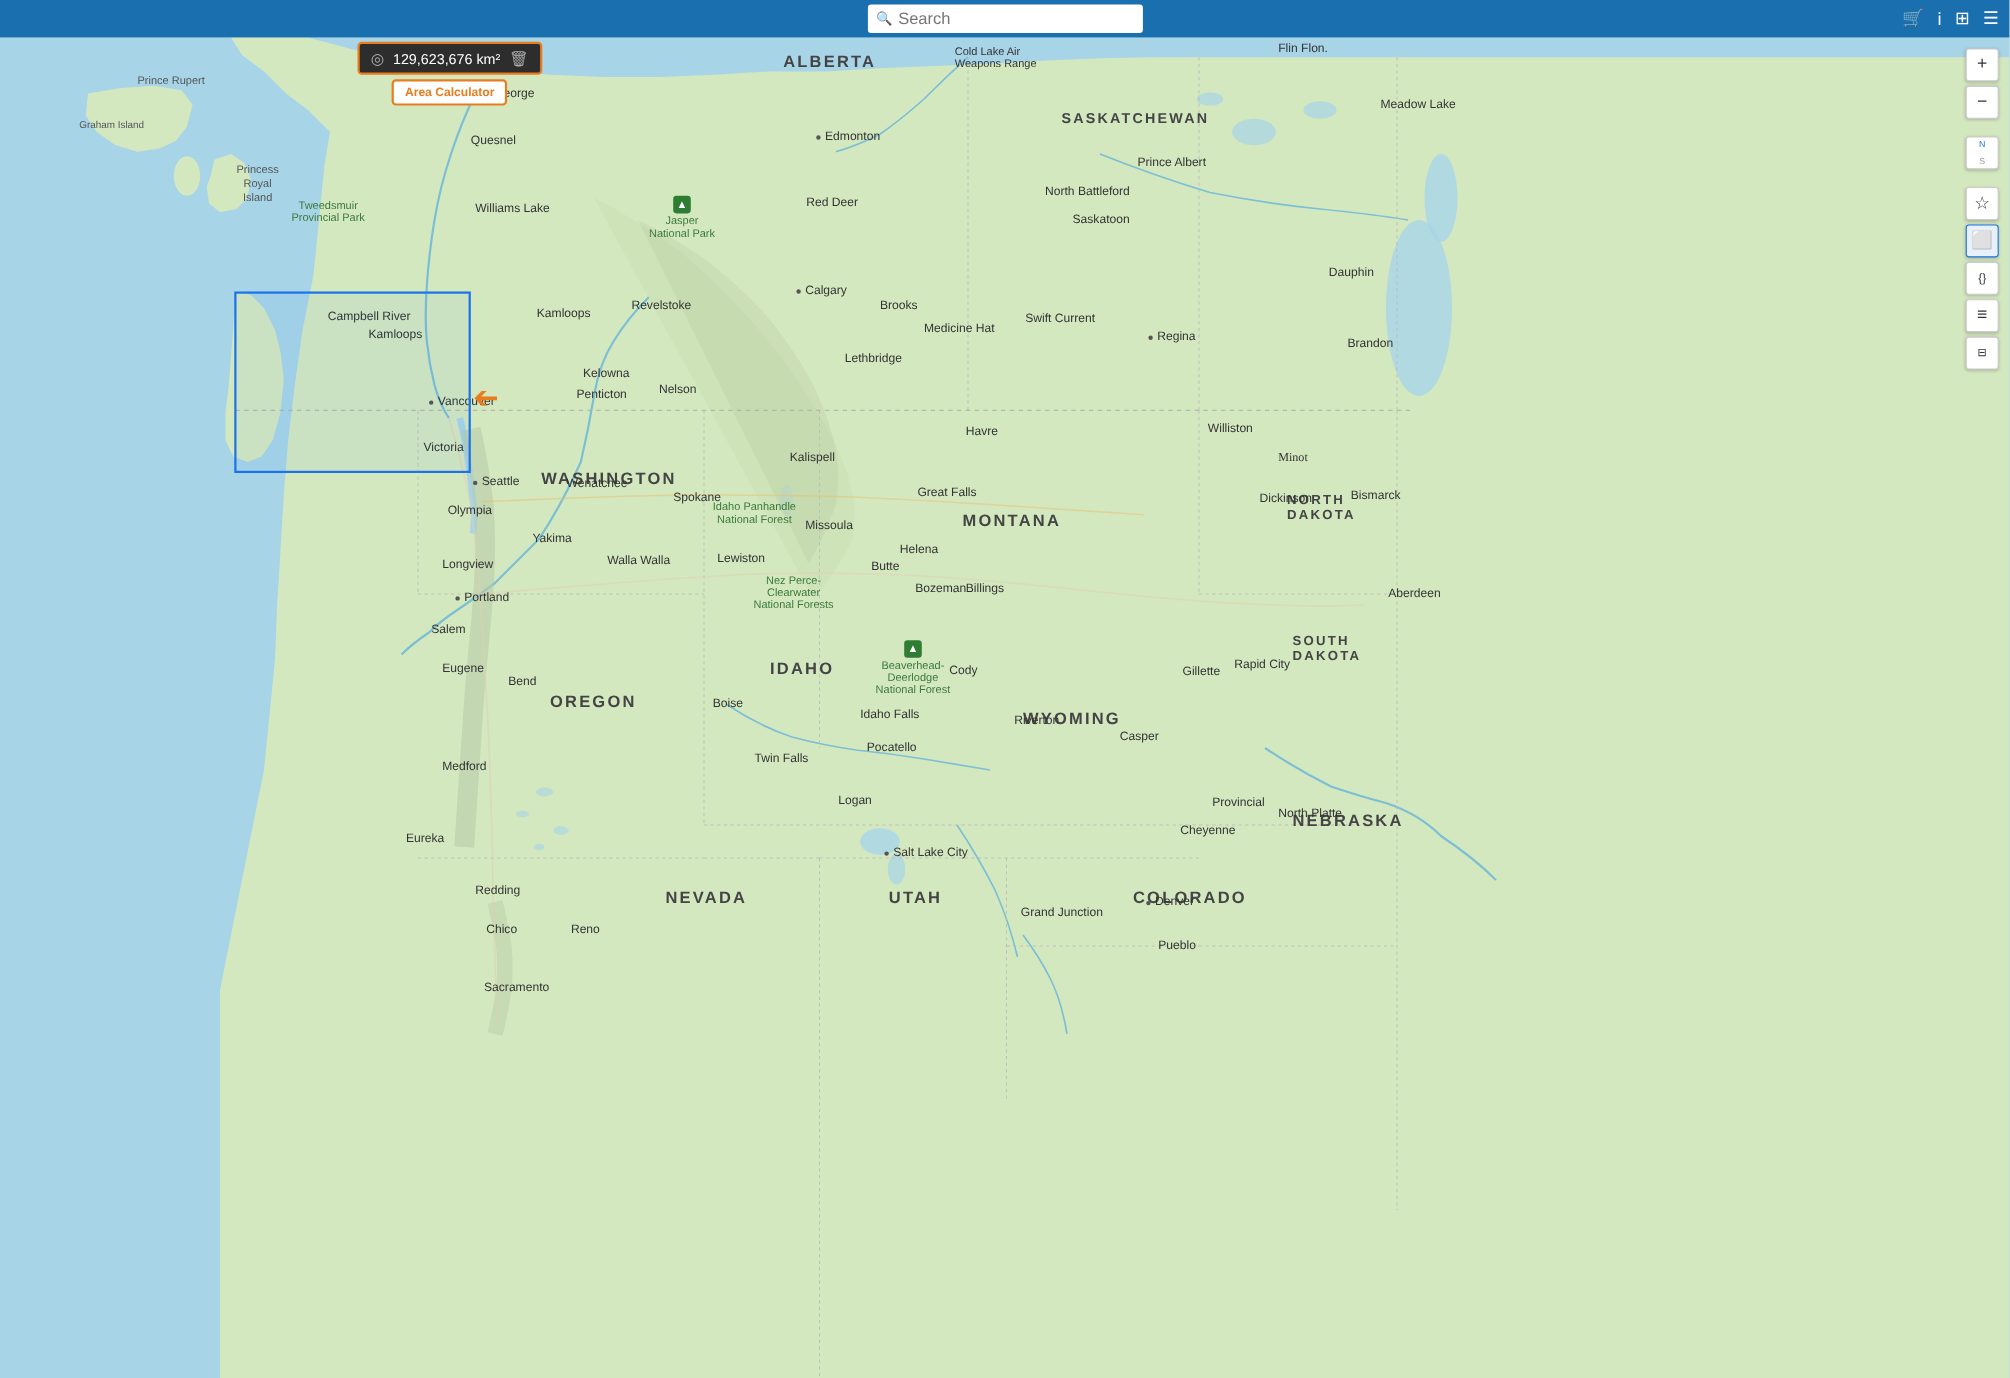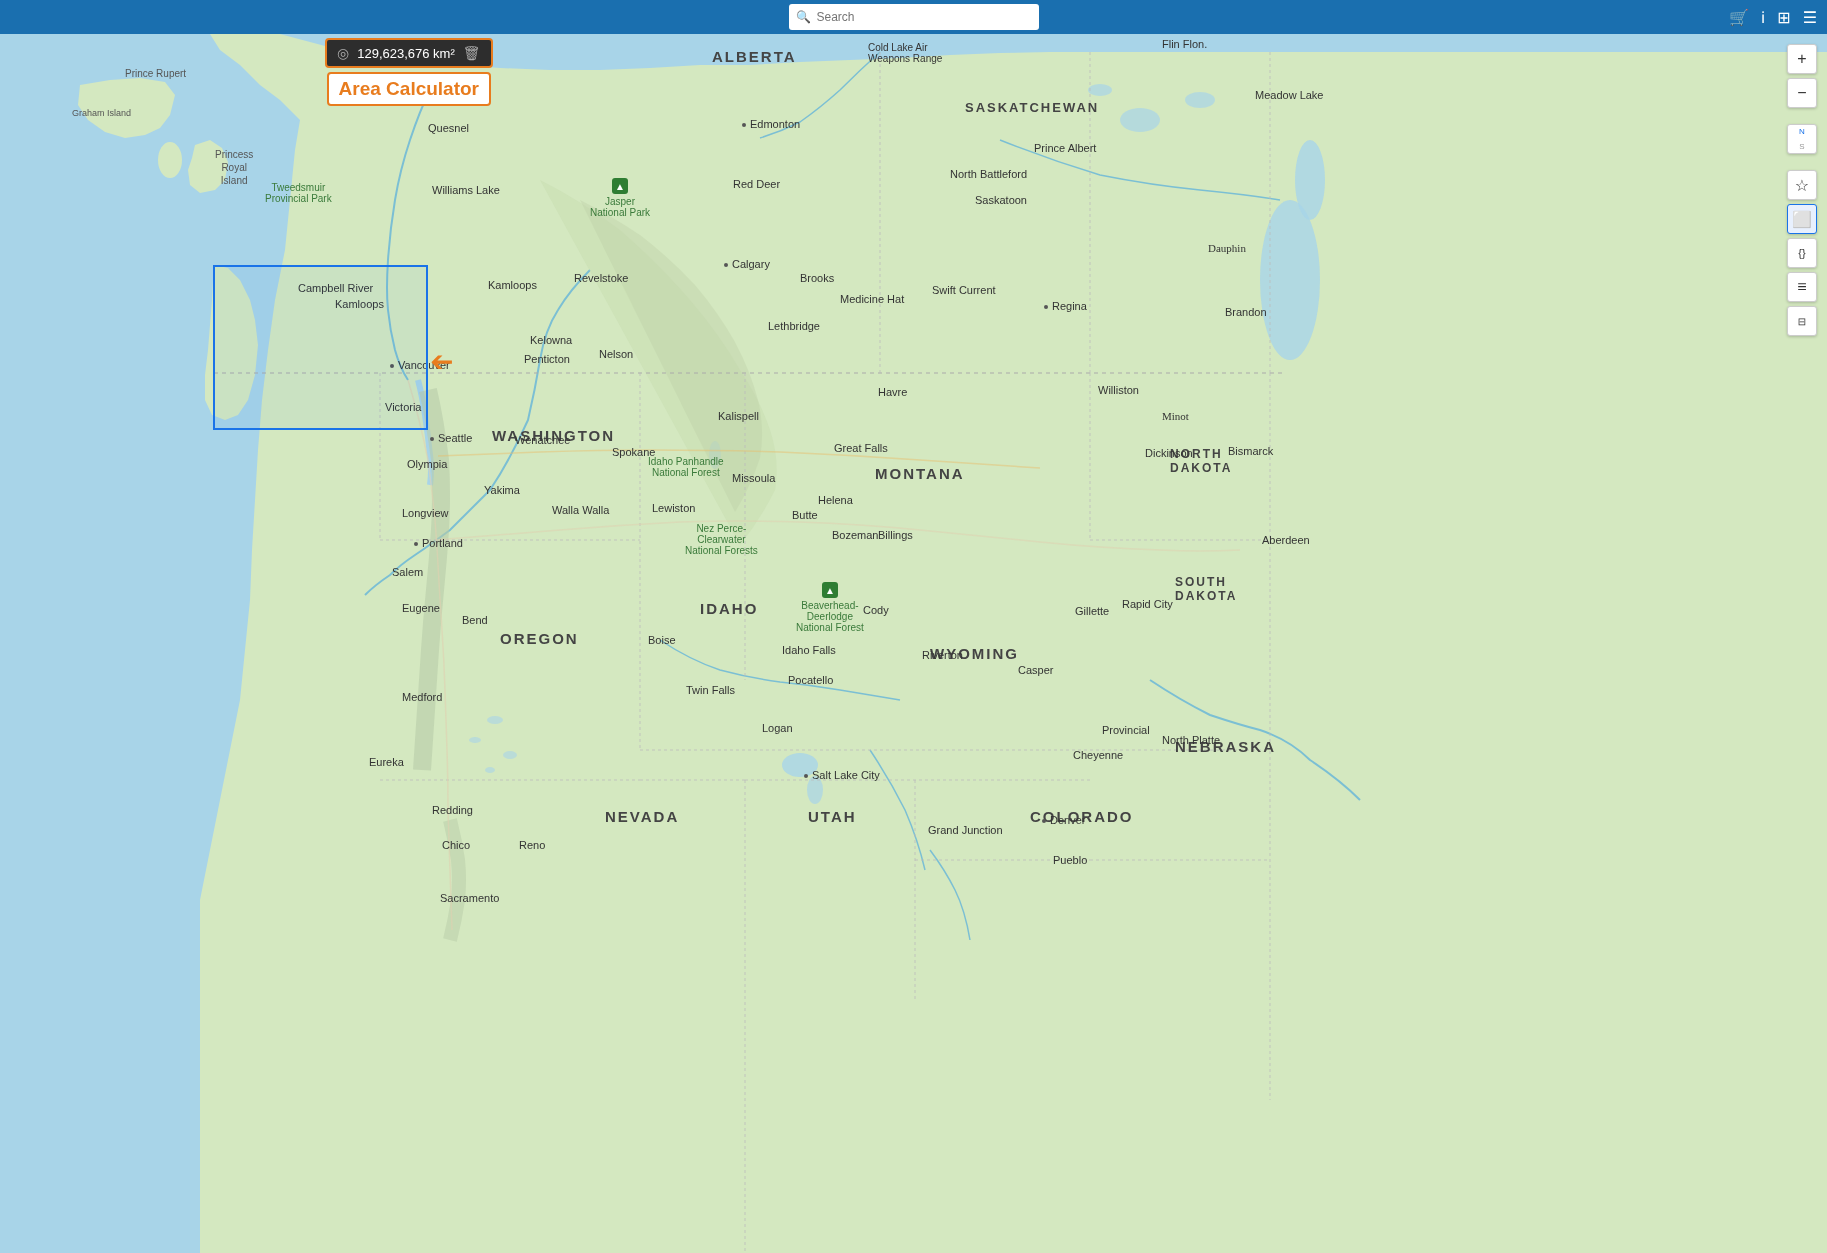--- a/index.html
+++ b/index.html
@@ -41,21 +41,21 @@
       display: flex;
       align-items: center;
     }
 
     #search-box {
       width: 250px;
       height: 26px;
       border-radius: 3px;
       border: none;
       padding: 0 8px 0 28px;
-      font-size: 12px;
+      font-size: 15px;
       background: white;
       outline: none;
     }
 
     .search-icon-wrap {
       position: absolute;
       left: 8px;
       top: 50%;
       transform: translateY(-50%);
       color: #666;
@@ -112,21 +112,21 @@
       cursor: pointer;
       font-size: 14px;
     }
 
     #area-calculator-label {
       margin-top: 4px;
       background: white;
       border: 2px solid #e87c1e;
       border-radius: 4px;
       padding: 4px 10px;
-      font-size: 19px;
+      font-size: 11px;
       color: #e87c1e;
       font-weight: bold;
       cursor: pointer;
     }
 
     
     #selection-rect {
       position: absolute;
       top: 265px;
       left: 213px;
@@ -401,21 +401,21 @@
   <div class="map-label city-label" style="top:300px; left:1044px;">
     <div class="city-dot" style="left:0; top:5px;"></div>
     <span style="padding-left:8px;">Regina</span>
   </div>
   <div class="map-label city-label" style="top:194px; left:975px;">Saskatoon</div>
   <div class="map-label city-label" style="top:142px; left:1034px;">Prince Albert</div>
   <div class="map-label city-label" style="top:168px; left:950px;">North Battleford</div>
   <div class="map-label city-label" style="top:89px; left:1255px;">Meadow Lake</div>
   <div class="map-label city-label" style="top:42px; left:868px; font-size:10px;">Cold Lake Air<br>Weapons Range</div>
   <div class="map-label city-label" style="top:38px; left:1162px;">Flin Flon.</div>
-  <div class="map-label city-label" style="top:242px; left:1208px;font-family:Liberation Serif, serif;">Dauphin</div>
+  <div class="map-label city-label" style="top:242px; left:1208px;">Dauphin</div>
   <div class="map-label city-label" style="top:306px; left:1225px;">Brandon</div>
   <div class="map-label city-label" style="top:410px; left:1162px;font-family:Liberation Serif, serif;">Minot</div>
   <div class="map-label city-label" style="top:445px; left:1228px;">Bismarck</div>
   <div class="map-label city-label" style="top:384px; left:1098px;">Williston</div>
   <div class="map-label city-label" style="top:447px; left:1145px;">Dickinson</div>
   <div class="map-label city-label" style="top:534px; left:1262px;">Aberdeen</div>
   <div class="map-label city-label" style="top:598px; left:1122px;">Rapid City</div>
   <div class="map-label city-label" style="top:605px; left:1075px;">Gillette</div>
   <div class="map-label city-label" style="top:386px; left:878px;">Havre</div>
   <div class="map-label city-label" style="top:442px; left:834px;">Great Falls</div>

